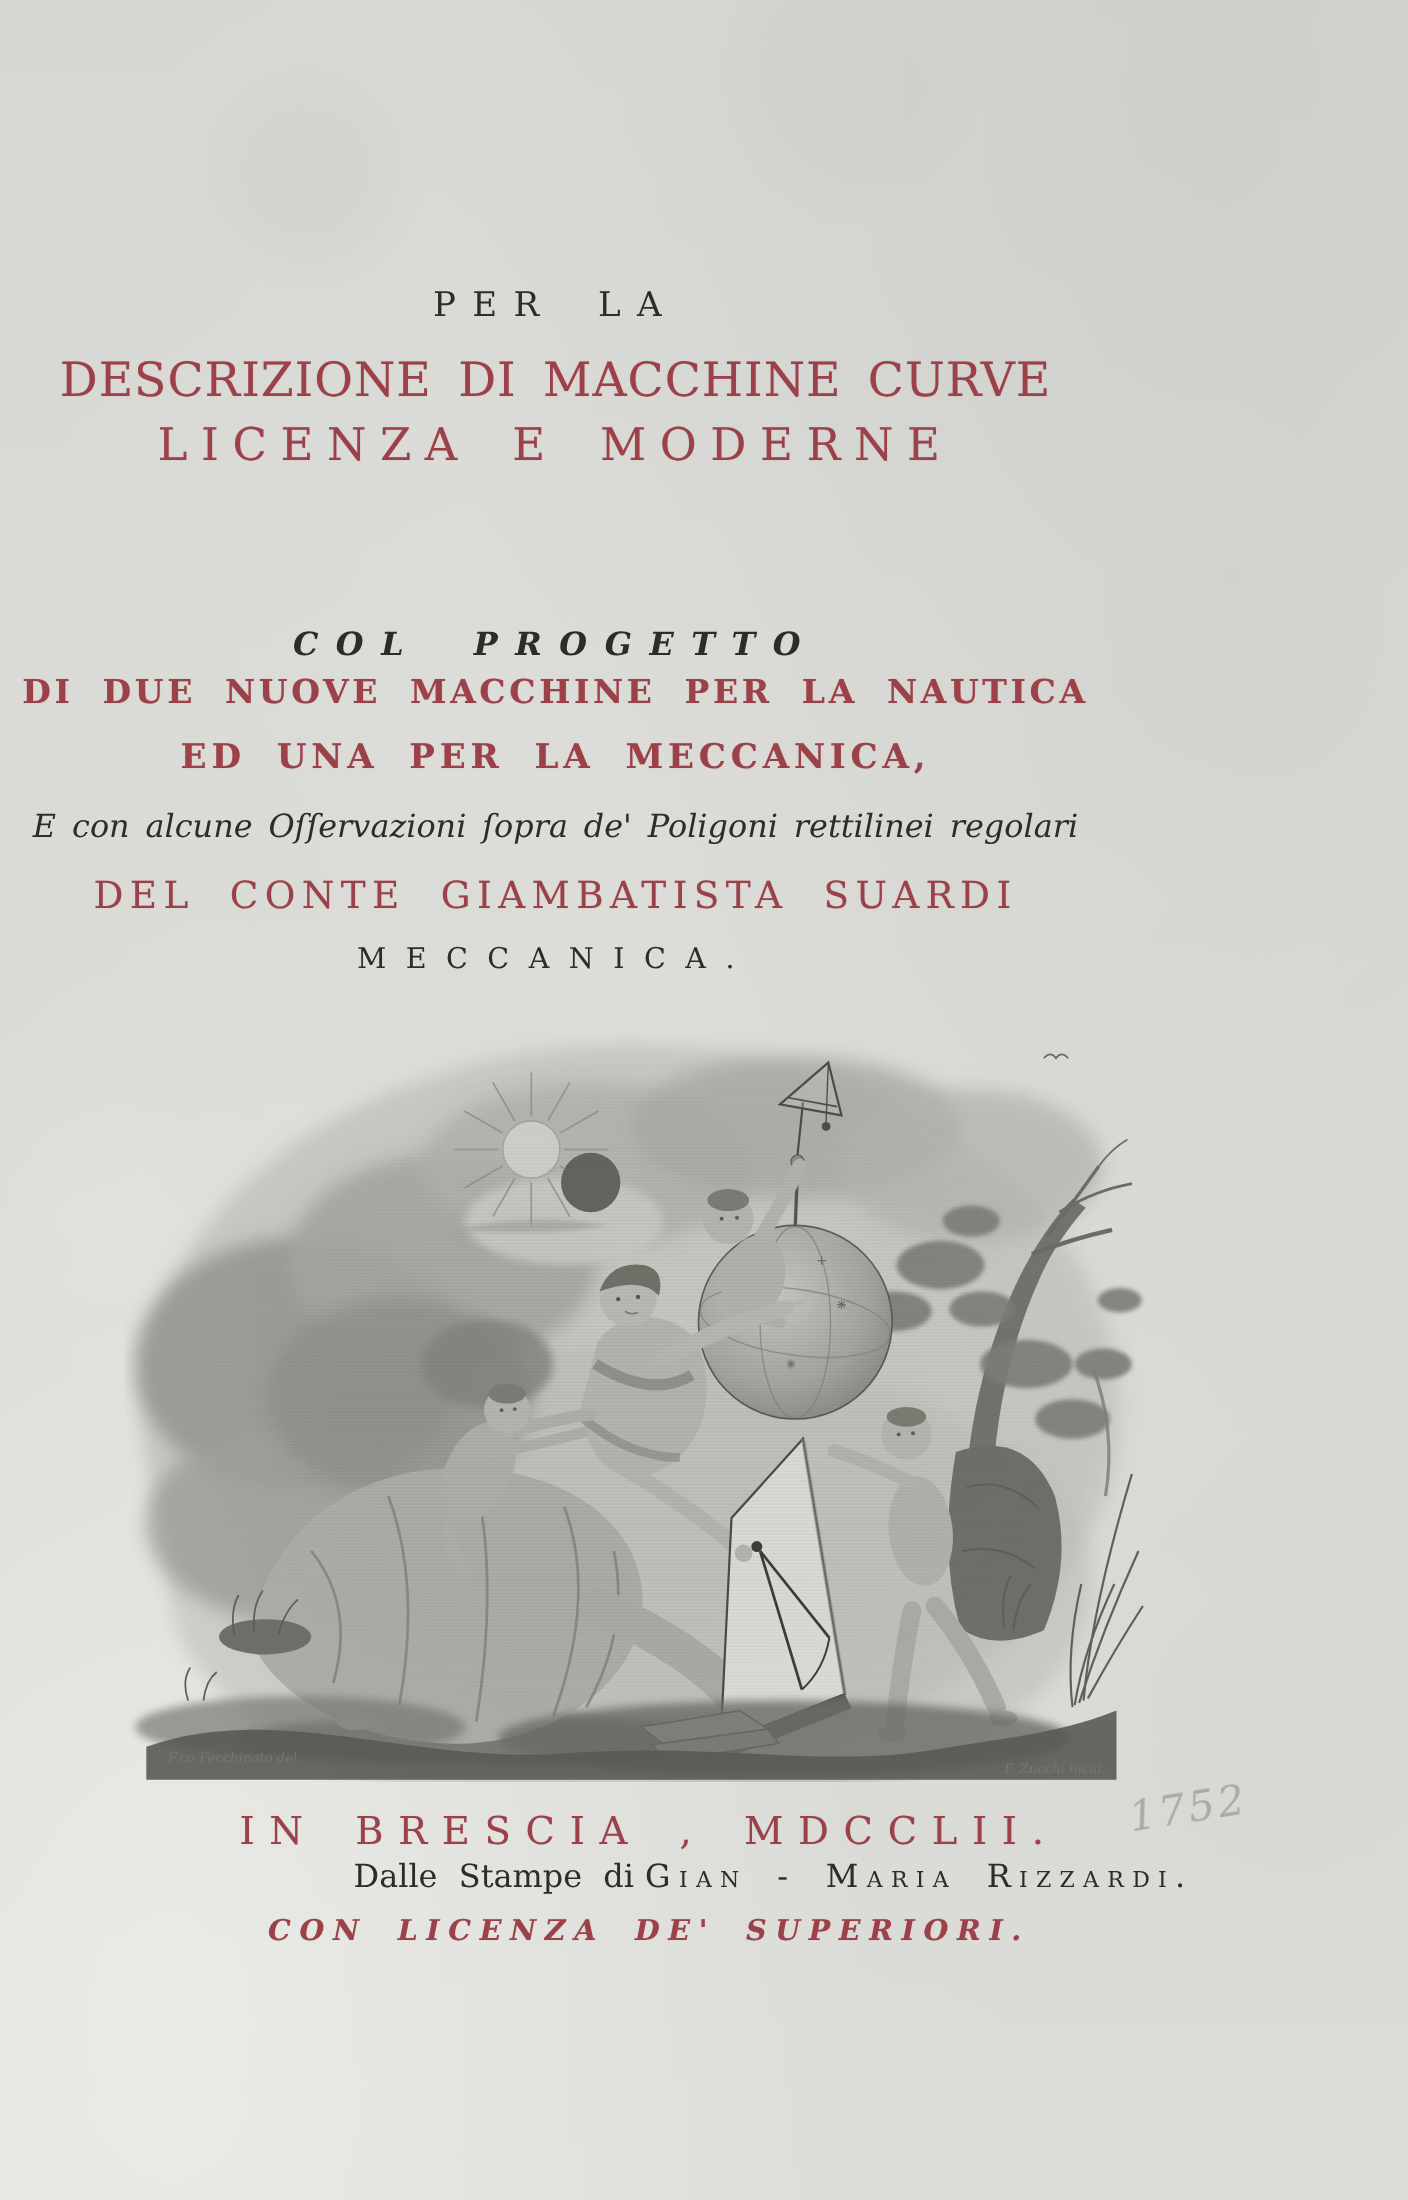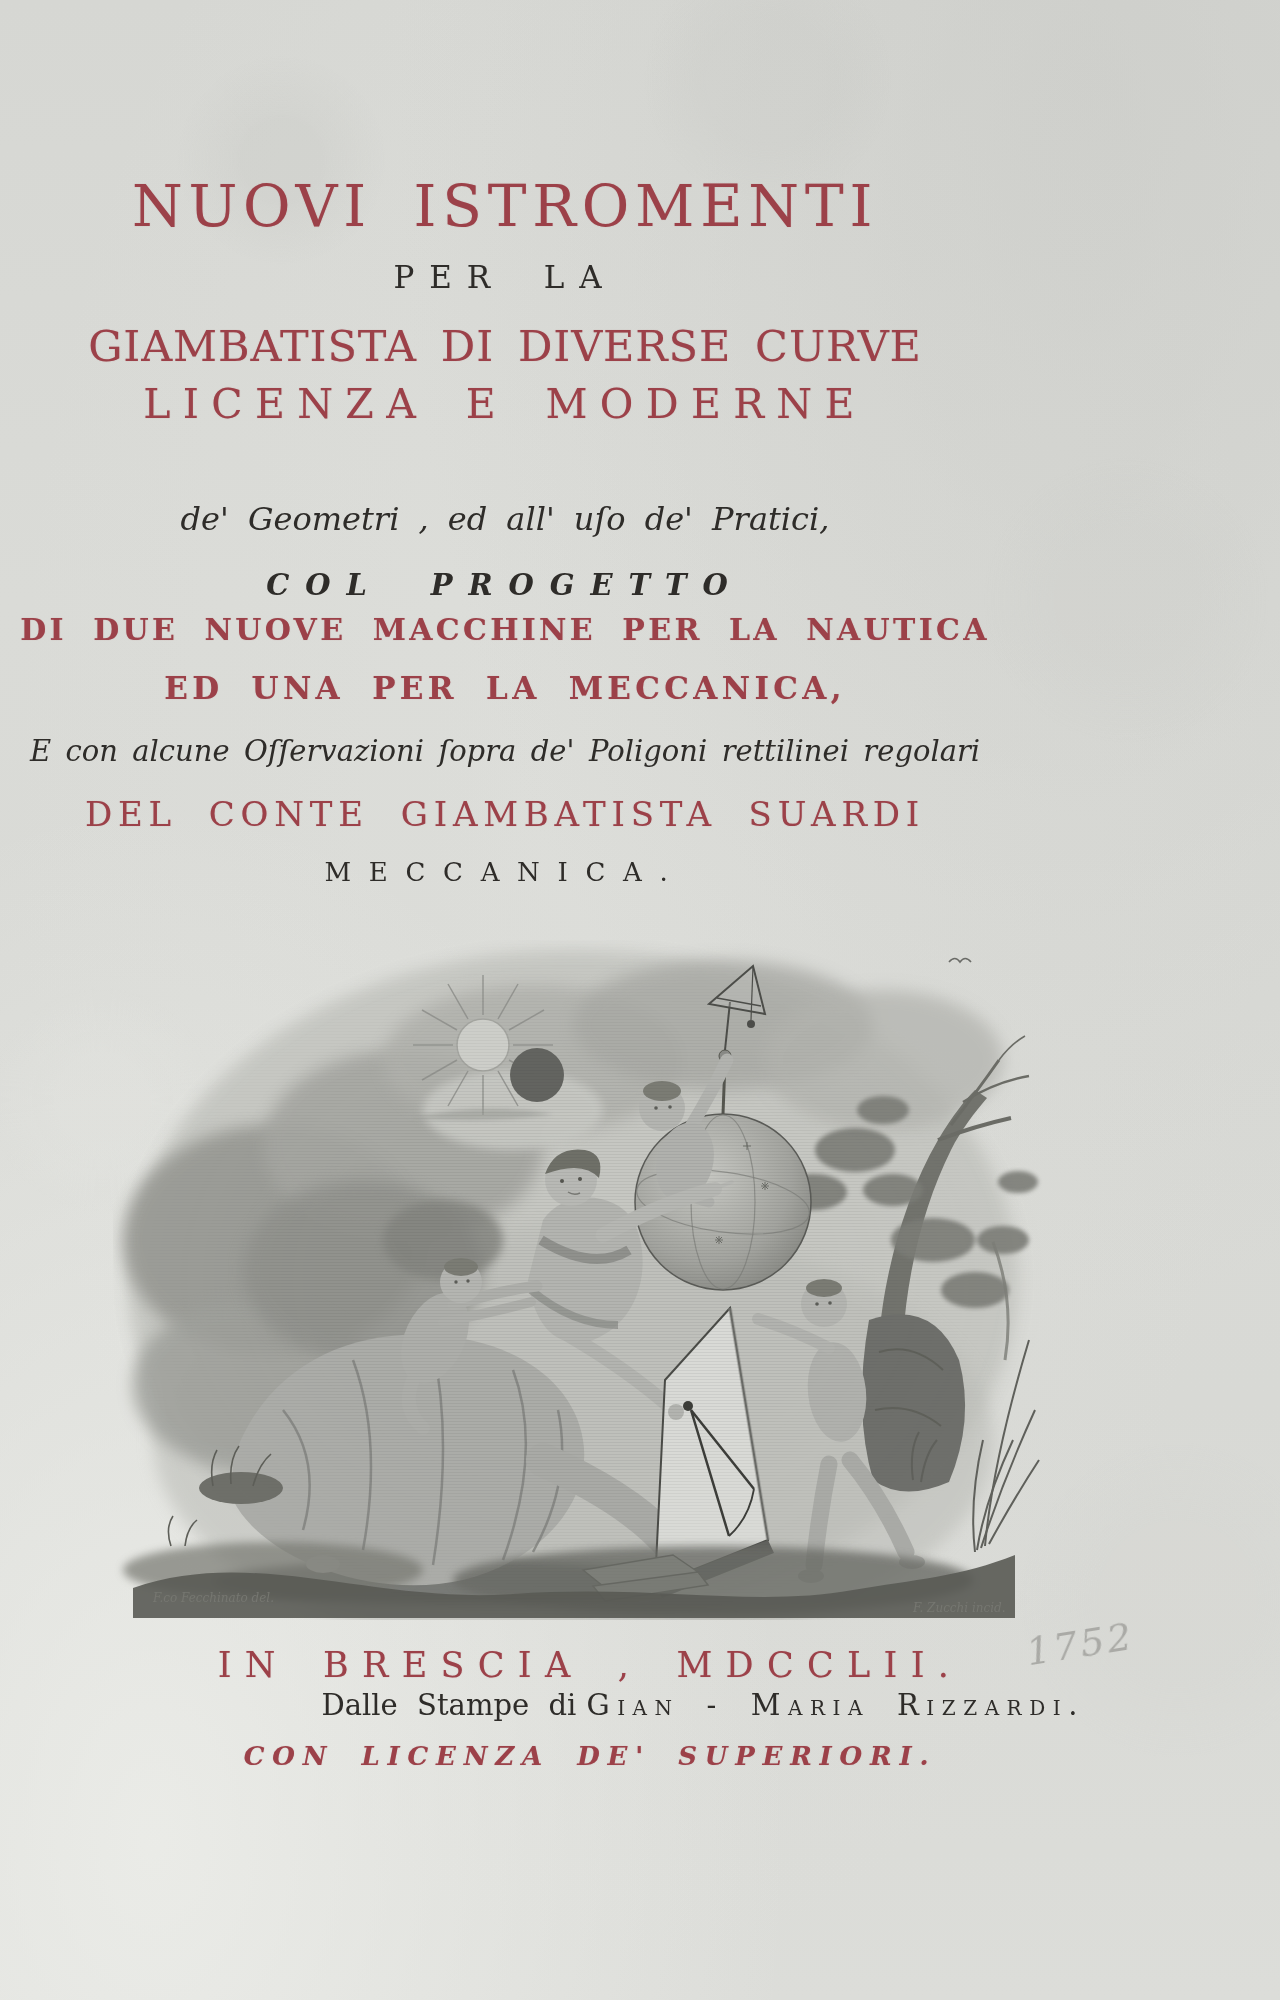--- a/index.html
+++ b/index.html
@@ -57,25 +57,23 @@
     filter:blur(.4px);
   }
 </style>
 </head>
 <body>
 
 <div class="paper"></div>
 <div class="mottle"></div>
 
 <div class="titleblock">
-  <div class="line l-t1 red">NUOVI ISTROMENTI</div>
   <div class="line l-t2 black">PER LA</div>
-  <div class="line l-t3 red">GIAMBATISTA DI DIVERSE CURVE</div>
+  <div class="line l-t3 red">DESCRIZIONE DI MACCHINE CURVE</div>
   <div class="line l-t4 red">LICENZA E MODERNE</div>
-  <div class="line l-s2 black">de' Geometri , ed all' uſo de' Pratici,</div>
   <div class="line l-p1 black">COL PROGETTO</div>
   <div class="line l-p2 red">DI DUE NUOVE MACCHINE PER LA NAUTICA</div>
   <div class="line l-p3 red">ED UNA PER LA MECCANICA,</div>
   <div class="line l-s3 black">E con alcune Oſſervazioni ſopra de' Poligoni rettilinei regolari</div>
   <div class="line l-a1 red">DEL CONTE GIAMBATISTA SUARDI</div>
   <div class="line l-a2 black">MECCANICA.</div>
 </div>
 
 <div class="engraving">
 <svg viewBox="0 0 930 680" width="930" height="680">

